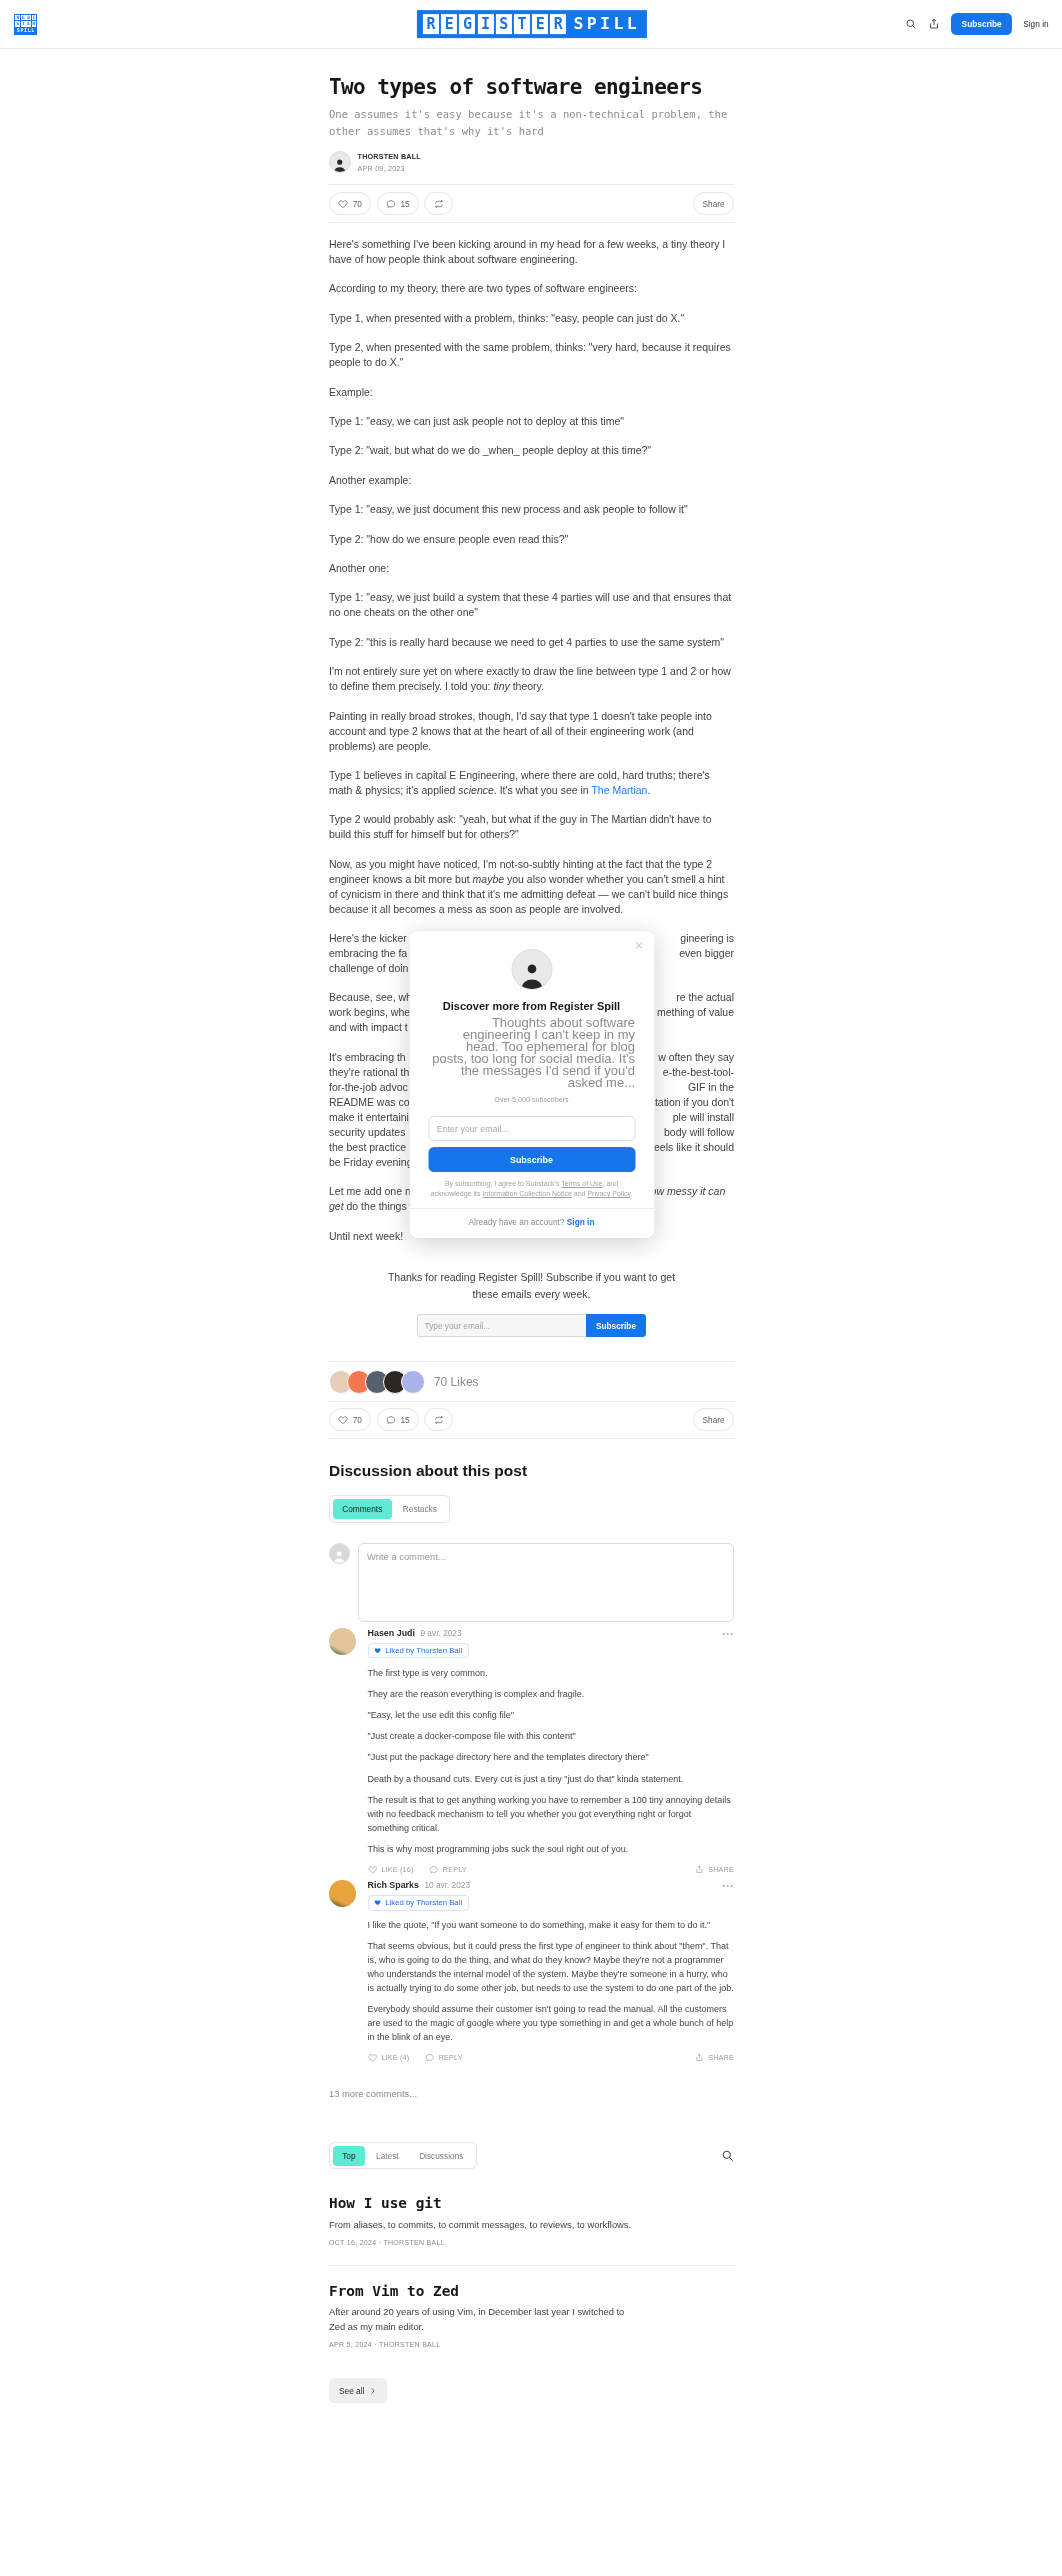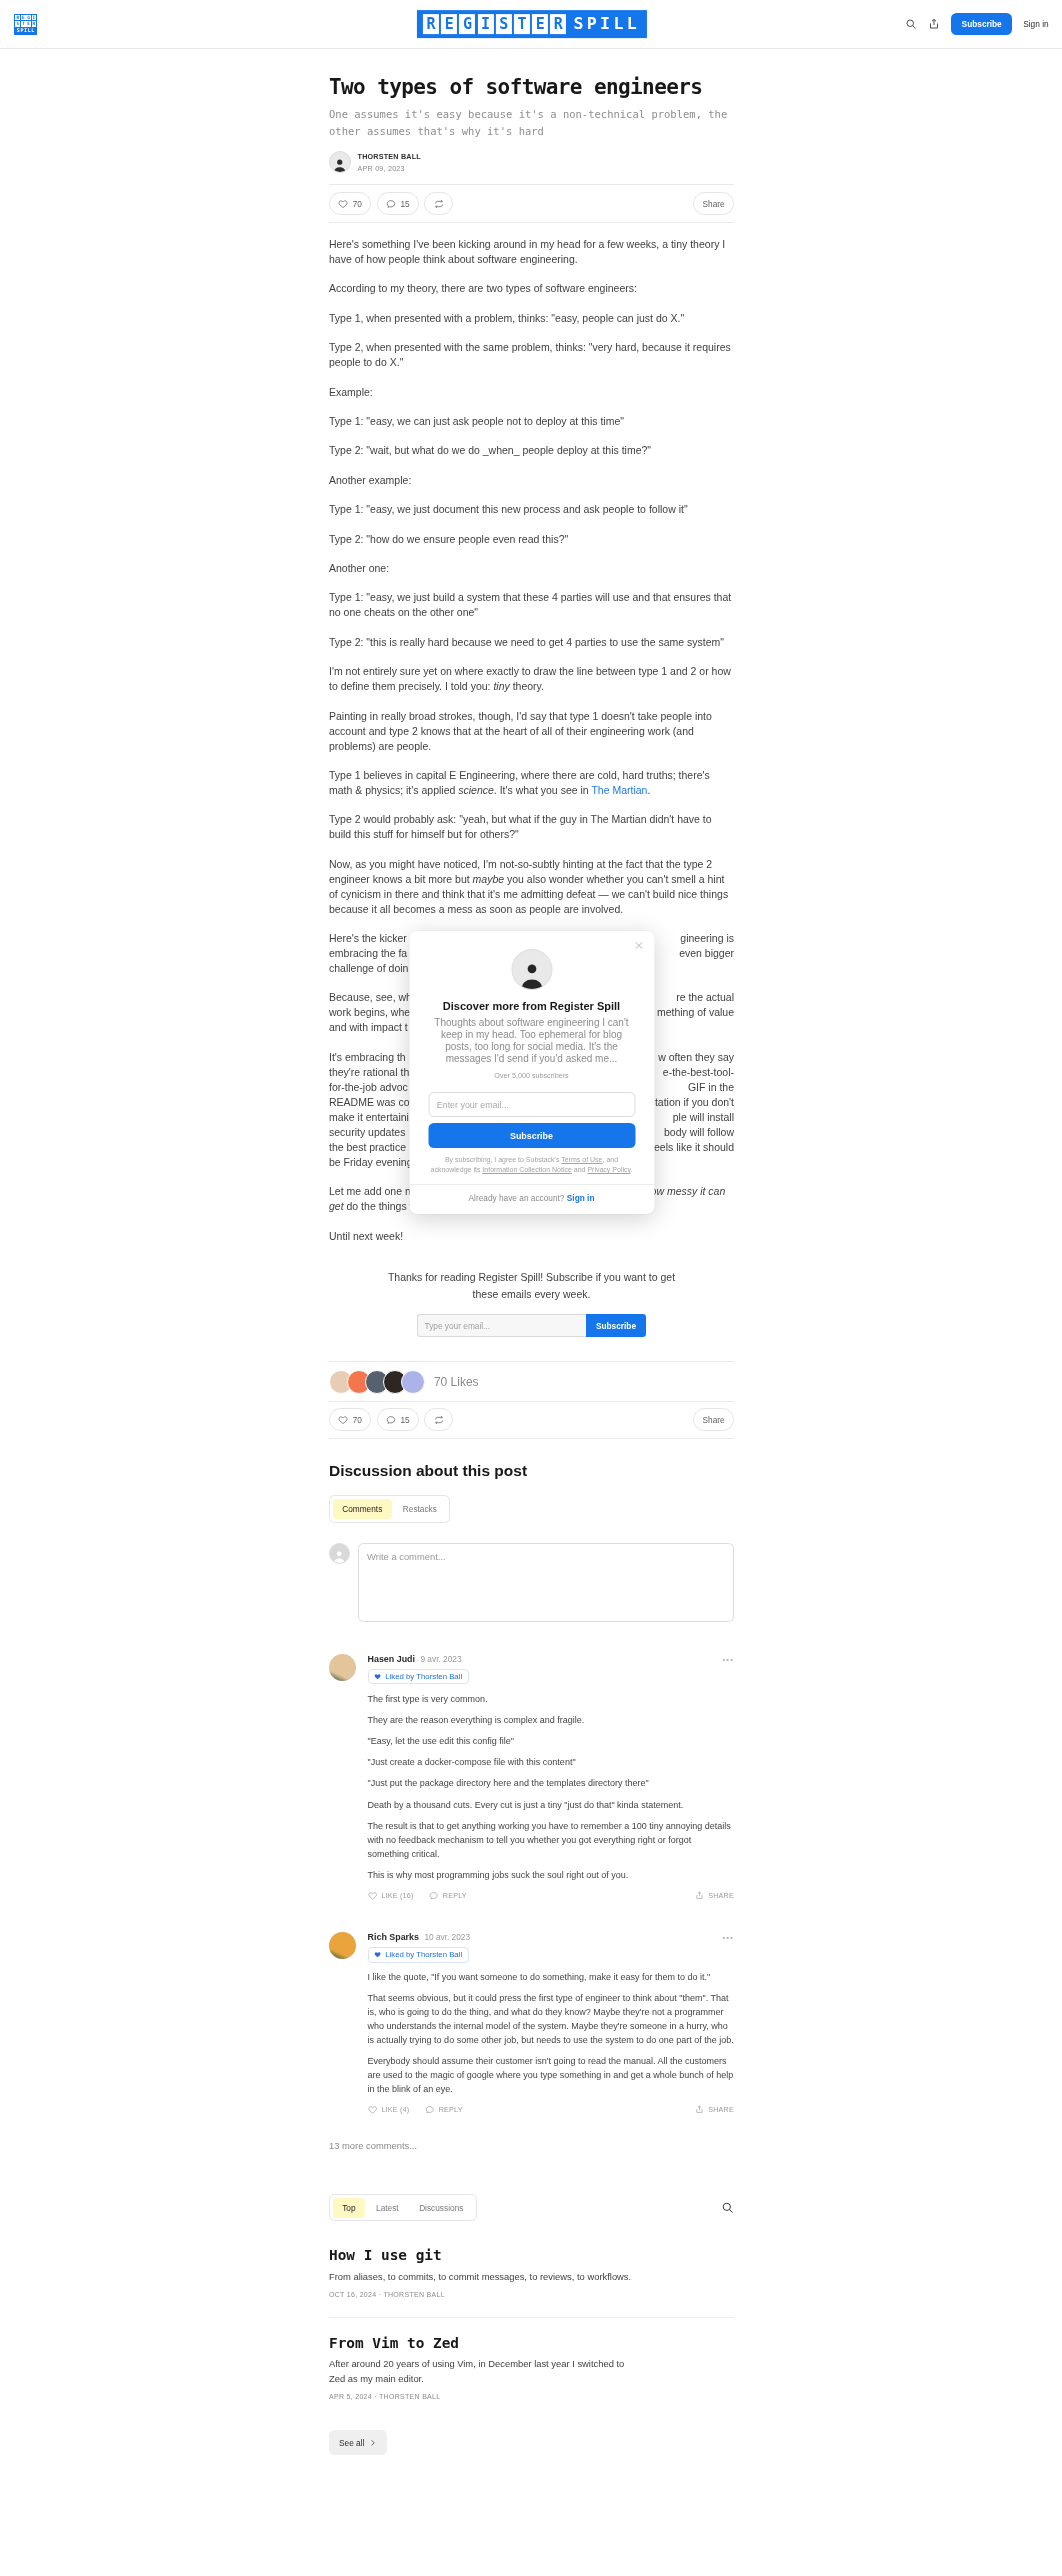--- a/index.html
+++ b/index.html
@@ -42,21 +42,21 @@
   .article-link { color:#2078e8; text-decoration:none; cursor:pointer; }
   .split-block { margin-top:14.4px; }
   .split-row { display:flex; justify-content:space-between; font-size:10.5px; line-height:15px; color:#3f3f3f; white-space:nowrap; overflow:hidden; }
   .modal-zone { position:relative; }
 
   
   .discover-modal { position:absolute; top:0; left:50%; transform:translateX(-50%); width:245px; background:#fff; border-radius:7.8px; box-shadow:0 4.4px 24px rgba(0,0,0,.18), 0 0 0 0.6px rgba(0,0,0,.03); padding:15.5px 19px 11px; text-align:center; z-index:9; }
   .close-x { position:absolute; top:8.9px; right:10px; color:#9a9a9a; }
   .modal-avatar { width:41px; height:41px; margin:2.2px auto 0; }
   .modal-title { font-size:11px; font-weight:bold; color:#1a1a1a; margin-top:10px; }
-  .modal-desc { font-size:10px; line-height:12px; color:#8c8c8c; margin-top:5.5px; }
+  .modal-desc { font-size:13px; line-height:12px; color:#8c8c8c; margin-top:5.5px;text-align:right; }
   .modal-subs { font-size:7.2px; color:#9e9e9e; margin-top:5.5px; }
   .modal-input { margin-top:12px; width:100%; height:25.5px; border:0.6px solid #dcdcdc; border-radius:5.5px; padding:0 7.8px; font-size:8.9px; color:#333; }
   .modal-input::placeholder { color:#a9a9a9; }
   .modal-btn { margin-top:5.5px; width:100%; height:25.5px; border-radius:5.5px; font-size:8.9px; }
   .modal-terms { margin-top:7.2px; font-size:7px; line-height:10px; color:#a3a3a3; }
   .modal-terms .u { text-decoration:underline; cursor:pointer; }
   .modal-hr { border:none; border-top:0.6px solid #ececec; margin:8.9px -19px 7.2px; }
   .modal-signin { font-size:8.3px; color:#8a8a8a; }
   .modal-signin a { color:#1576eb; font-weight:bold; text-decoration:none; cursor:pointer; }
 
@@ -72,25 +72,25 @@
   .likes-row { display:flex; align-items:center; gap:8.9px; padding:7.2px 0; }
   .avatar-stack { display:flex; }
   .stack-av { width:24px; height:24px; border-radius:50%; border:1.1px solid #fff; margin-left:-6px; }
   .stack-av:first-child { margin-left:0; }
   .likes-label { color:#8a8a8a; font-size:12px; }
 
   
   .discussion-heading { font-size:15.5px; font-weight:bold; color:#181818; margin-top:23px; }
   .tabs-box { display:inline-flex; border:0.6px solid #e4e4e4; border-radius:5.5px; padding:2.8px; gap:1.7px; margin-top:15.5px; }
   .tab { padding:5px 9.4px; font-size:8.3px; color:#7a7a7a; border-radius:3.9px; cursor:pointer; }
-  .tab.active { background:#fef9c3; color:#1f1f1f; }
+  .tab.active { background:#5eead4; color:#1f1f1f; }
   .composer { display:flex; gap:7.8px; margin-top:20px; }
   .composer-box { flex:1; border:0.6px solid #dcdcdc; border-radius:5.5px; height:79px; padding:7.2px 8.3px; font-size:9.4px; resize:none; color:#333; }
   .composer-box::placeholder { color:#9a9a9a; }
-  .comment { display:flex; gap:12px; margin-top:32px; }
+  .comment { display:flex; gap:12px; margin-top:6px; }
   .comment-body { flex:1; }
   .c-avatar { width:26.6px; height:26.6px; border-radius:50%; flex:none; }
   .comment-header { display:flex; align-items:center; gap:5.5px; }
   .c-name { font-size:8.9px; font-weight:bold; color:#2b2b2b; }
   .c-date { font-size:8.3px; color:#9a9a9a; }
   .c-dots { margin-left:auto; color:#b2b2b2; letter-spacing:1.1px; font-size:7.8px; cursor:pointer; }
   .liked-badge { display:inline-flex; align-items:center; gap:3.9px; border:0.6px solid #d9e4f6; border-radius:3.9px; padding:2.2px 5.5px; color:#1f6fe0; font-size:7.8px; margin-top:5px; background:#fff; cursor:pointer; }
   .comment-body p { font-size:9px; line-height:14px; color:#454545; margin-top:7.2px; }
   .comment-footer { display:flex; align-items:center; gap:15.5px; margin-top:8.9px; color:#9a9a9a; font-size:7.2px; letter-spacing:0.2px; }
   .cf-item { display:inline-flex; align-items:center; gap:4.4px; cursor:pointer; }

